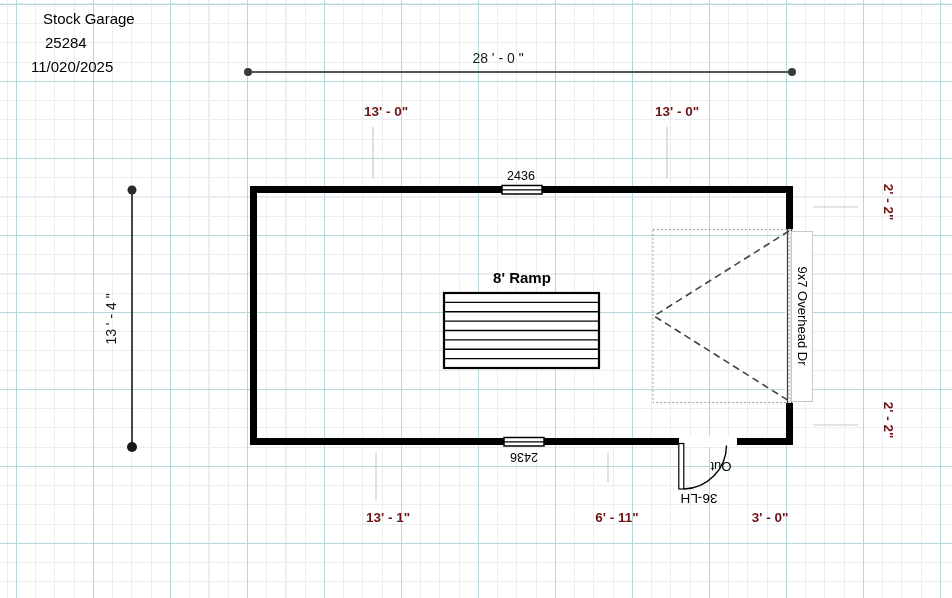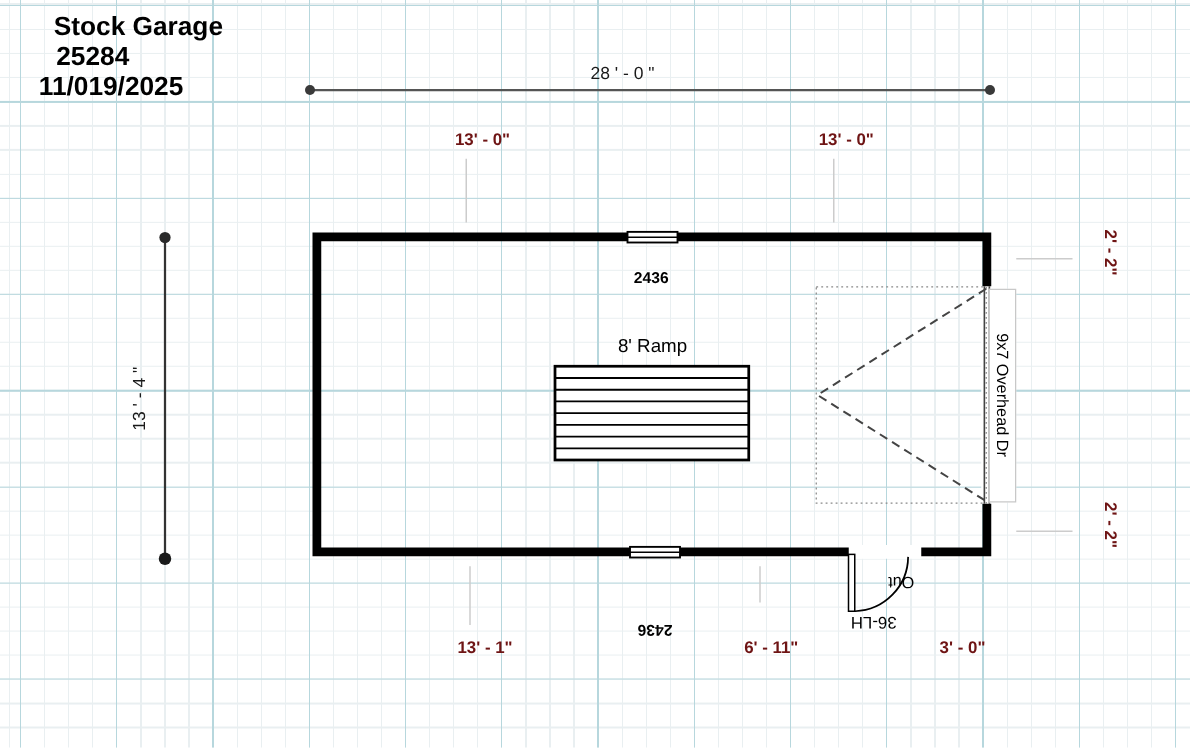--- a/index.html
+++ b/index.html
@@ -27,26 +27,26 @@
   .lbl{
     position:absolute;
     white-space:nowrap;
     transform:translate(-50%,-50%);
     color:var(--dimension-main);
     line-height:1;
   }
   .lbl.rot90 {transform:translate(-50%,-50%) rotate(90deg);}
   .lbl.rot-90{transform:translate(-50%,-50%) rotate(-90deg);}
   .lbl.rot180{transform:translate(-50%,-50%) rotate(180deg);}
-  .title-line{position:absolute;color:#000;font-size:21px;font-weight:700;white-space:nowrap;}
+  .title-line{position:absolute;color:#000;font-size:15px;font-weight:400;white-space:nowrap;}
   .dim-main{font-size:14px;font-weight:500;color:var(--dimension-main);}
   .dim-sub{font-size:13.5px;font-weight:700;color:var(--dimension-sub);}
   .obj-lbl{font-size:13px;font-weight:500;color:#000;}
-  .win-lbl{font-size:12.5px;font-weight:700;color:#000;margin-top:47px;}
-  .ramp-lbl{font-size:15px;font-weight:400;color:#000;}
+  .win-lbl{font-size:12.5px;font-weight:400;color:#000;}
+  .ramp-lbl{font-size:15px;font-weight:700;color:#000;}
   .overhead-box{
     position:absolute;left:791px;top:231px;width:22px;height:171px;
     background:#ffffff;border:1px solid #c8c8c8;box-sizing:border-box;
   }
 </style>
 </head>
 <body>
 
 <div class="canvas">
 
@@ -109,21 +109,21 @@
         <line x1="444" y1="330.5" x2="599" y2="330.5"></line>
         <line x1="444" y1="339.9" x2="599" y2="339.9"></line>
         <line x1="444" y1="349.2" x2="599" y2="349.2"></line>
         <line x1="444" y1="358.6" x2="599" y2="358.6"></line>
       </g>
     </g>
   </svg>
 
   <div class="title-line" style="left:43px;top:10px;">Stock Garage</div>
   <div class="title-line" style="left:45px;top:34px;">25284</div>
-  <div class="title-line" style="left:31px;top:58px;">11/019/2025</div>
+  <div class="title-line" style="left:31px;top:58px;">11/020/2025</div>
 
   <div class="lbl dim-main" style="left:498px;top:58px;">28 ' - 0 "</div>
   <div class="lbl dim-main rot-90" style="left:111px;top:319px;">13 ' - 4 "</div>
 
   <div class="lbl dim-sub" style="left:386px;top:112px;">13' - 0"</div>
   <div class="lbl dim-sub" style="left:677px;top:112px;">13' - 0"</div>
   <div class="lbl dim-sub rot90" style="left:888px;top:202px;">2' - 2"</div>
   <div class="lbl dim-sub rot90" style="left:888px;top:420px;">2' - 2"</div>
   <div class="lbl dim-sub" style="left:388px;top:518px;">13' - 1"</div>
   <div class="lbl dim-sub" style="left:617px;top:518px;">6' - 11"</div>

